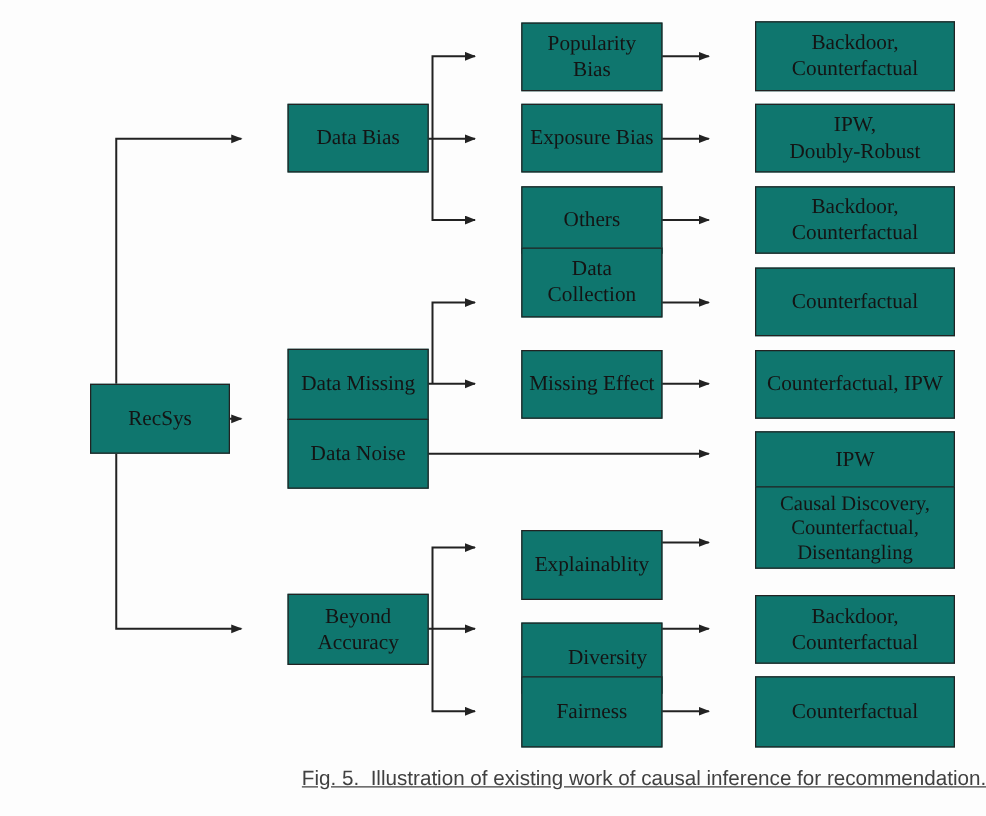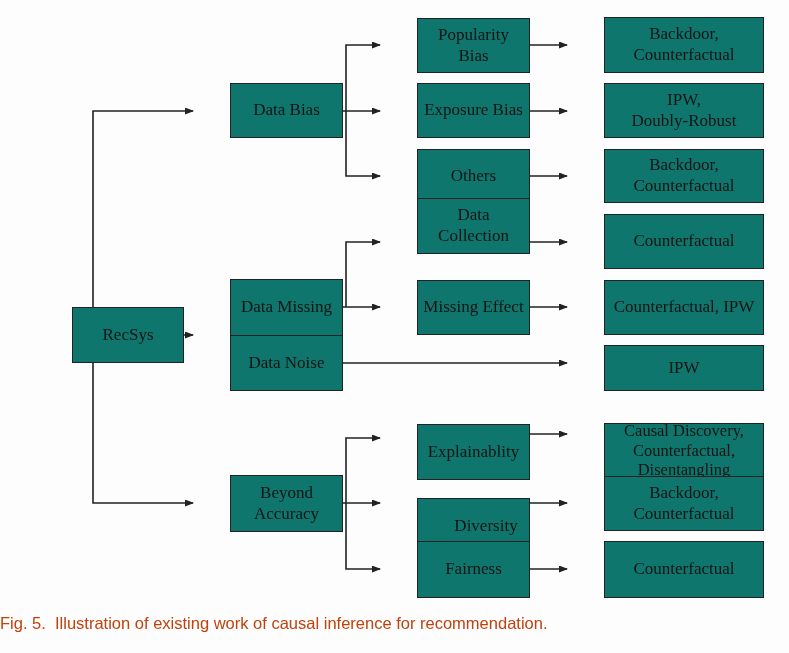--- a/index.html
+++ b/index.html
@@ -44,31 +44,32 @@
   .n-explainablity   { left: 382px; top: 424px; width: 113px; height: 56px; }
   .n-diversity       { left: 382px; top: 498px; width: 113px; height: 57px; padding-left: 28px; }
   .n-fairness        { left: 382px; top: 541px; width: 113px; height: 57px; }
   
   .n-m1 { left: 569px; top: 17px;  width: 160px; height: 56px; }
   .n-m2 { left: 569px; top: 83px;  width: 160px; height: 55px; }
   .n-m3 { left: 569px; top: 149px; width: 160px; height: 54px; }
   .n-m4 { left: 569px; top: 214px; width: 160px; height: 55px; }
   .n-m5 { left: 569px; top: 280px; width: 160px; height: 55px; text-align: center; }
   .n-m6 { left: 569px; top: 345px; width: 160px; height: 46px; }
-  .n-m7 { left: 569px; top: 423px; width: 160px; height: 55px; font-size: 16.5px; line-height: 1.18; }
+  .n-m7 { left: 569px; top: 389px; width: 160px; height: 66px; font-size: 16.5px; line-height: 1.18; }
   .n-m8 { left: 569px; top: 476px; width: 160px; height: 55px; }
   .n-m9 { left: 569px; top: 541px; width: 160px; height: 57px; }
   .caption {
     position: absolute;
     left: 0; top: 614px; width: 789px;
-    text-align: left;
+    text-align: right;
     font-family: "Liberation Sans", sans-serif;
     font-size: 16.5px;
-    color: #c2410c;
+    color: #404040;
     white-space: pre-wrap;
+    text-decoration: underline;
   }
 </style>
 </head>
 <body>
 
 <div id="diagram">
 
   <svg class="wires" width="789" height="653" viewBox="0 0 789 653">
     <defs>
       <marker id="arr" markerWidth="9" markerHeight="8" refX="8" refY="3.5" orient="auto" markerUnits="userSpaceOnUse">

